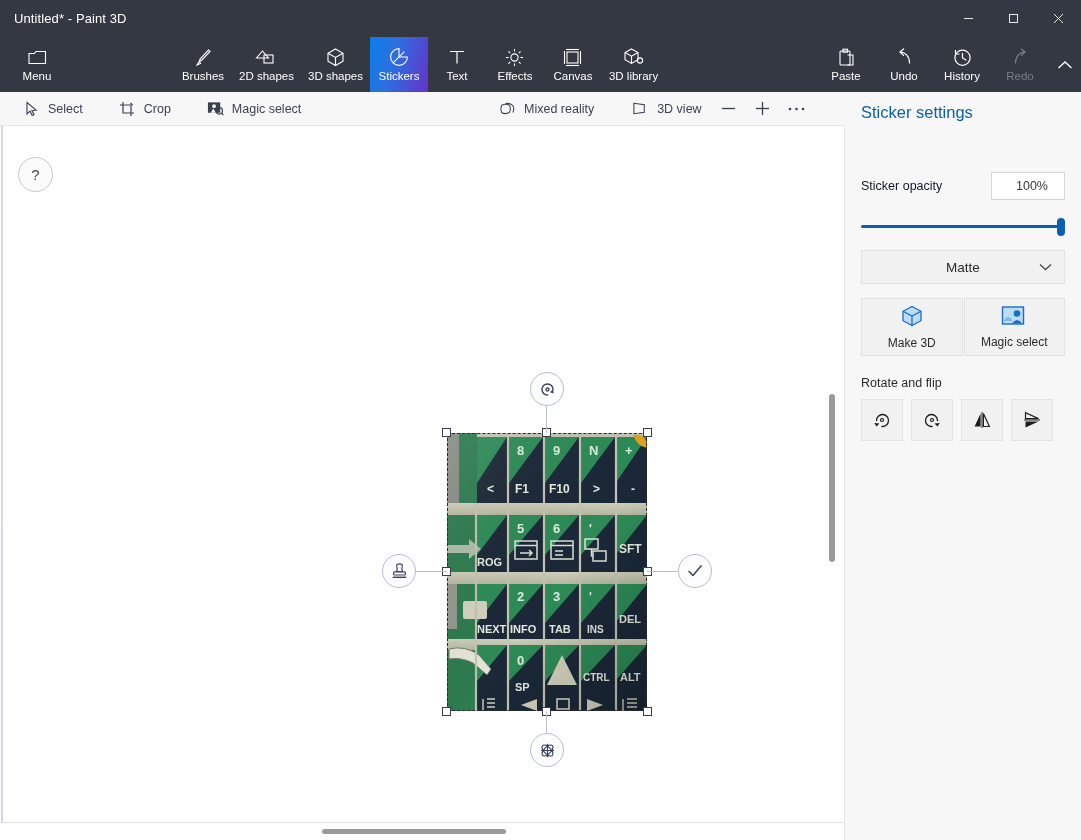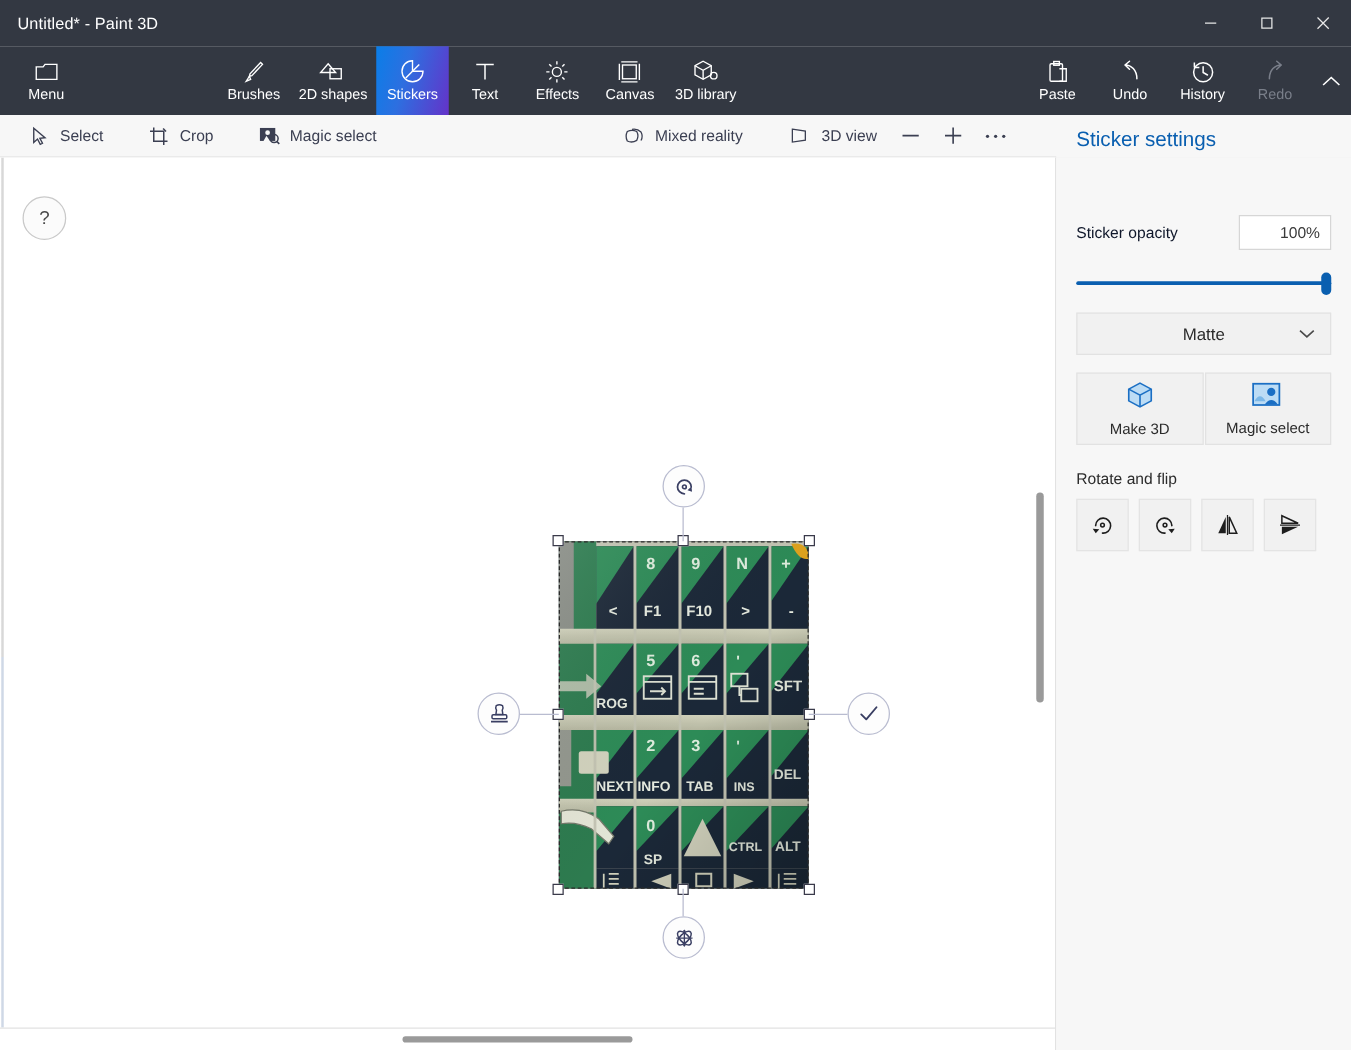--- a/index.html
+++ b/index.html
@@ -216,21 +216,21 @@
     display: flex; align-items: center; justify-content: space-between;
     margin-top: 46px;
   }
   .lbl { color: #0f172a; font-size: 12.5px; }
   .opacity-input {
     width: 74px; height: 28px;
     background: #ffffff;
     border: 1px solid #d6d6d6;
     color: #3a3a3a; font-size: 12.5px;
     text-align: right;
-    padding-right: 8px;
+    padding-right: 16px;
     line-height: 26px;
   }
   .slider {
     margin-top: 18px;
     position: relative;
     height: 16px;
   }
   .slider .track {
     position: absolute; left: 0; right: 0; top: 7px;
     height: 3px; background: #0a5fb0; border-radius: 2px;
@@ -331,20 +331,29 @@
         <span>Brushes</span>
       </div>
       <div class="rb-item">
         <span class="ic">
           <svg width="22" height="19" viewBox="0 0 22 19">
               <path d="M7.5 3 L13.5 10 L1.5 10 Z" fill="none" stroke="#fff" stroke-width="1.1"></path>
               <rect x="9" y="7" width="9" height="8" fill="none" stroke="#fff" stroke-width="1.1"></rect>
             </svg>
         </span>
         <span>2D shapes</span>
+      </div>
+      <div class="rb-item">
+        <span class="ic">
+          <svg width="19" height="20" viewBox="0 0 19 20">
+              <path d="M9.5 2 L17 6.2 L17 14.3 L9.5 18.5 L2 14.3 L2 6.2 Z" fill="none" stroke="#fff" stroke-width="1.1"></path>
+              <path d="M2 6.2 L9.5 10.4 L17 6.2 M9.5 10.4 L9.5 18.5" fill="none" stroke="#fff" stroke-width="1.1"></path>
+            </svg>
+        </span>
+        <span>3D shapes</span>
       </div>
       <div class="rb-item active">
         <span class="ic">
           <svg width="20" height="20" viewBox="0 0 20 20">
               <path d="M10 1.6 a8.4 8.4 0 1 0 8.4 8.4 L10 10 Z" fill="none" stroke="#fff" stroke-width="1.1"></path>
               <line x1="4.6" y1="15.4" x2="15.4" y2="4.6" stroke="#fff" stroke-width="1.1"></line>
             </svg>
         </span>
         <span>Stickers</span>
       </div>

